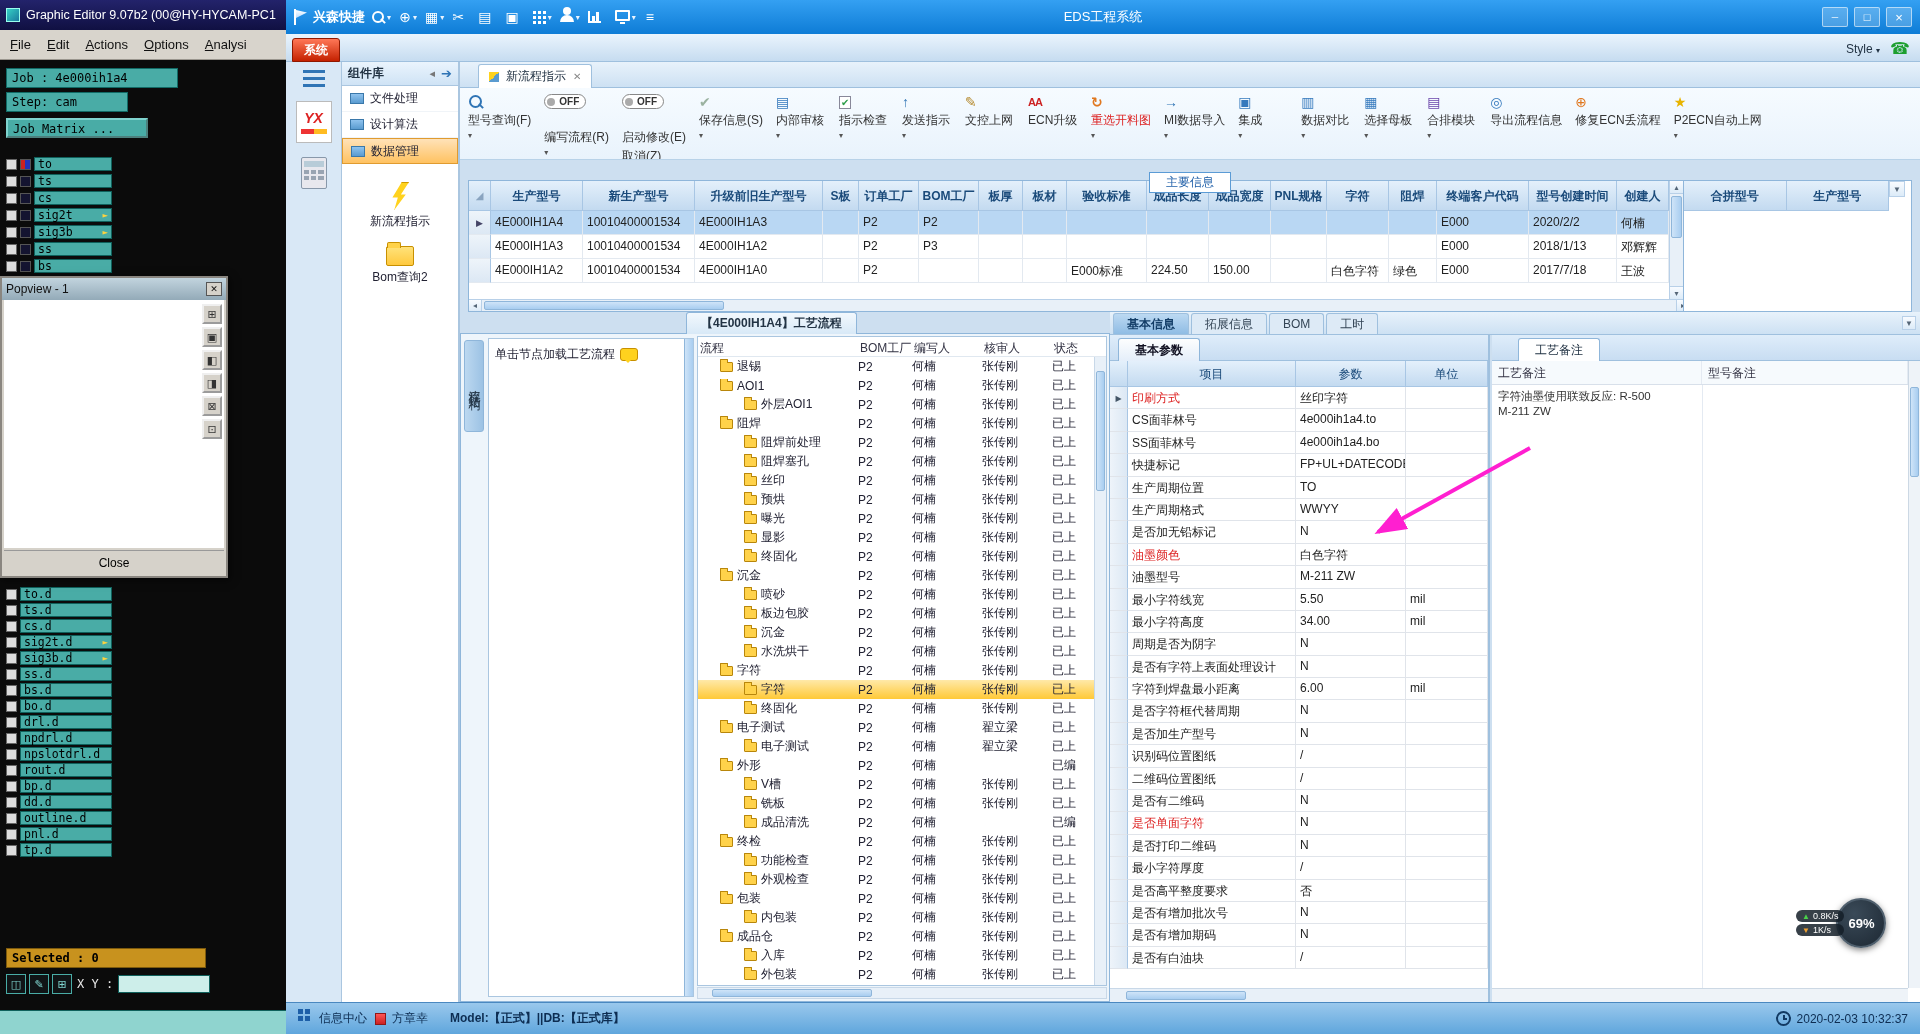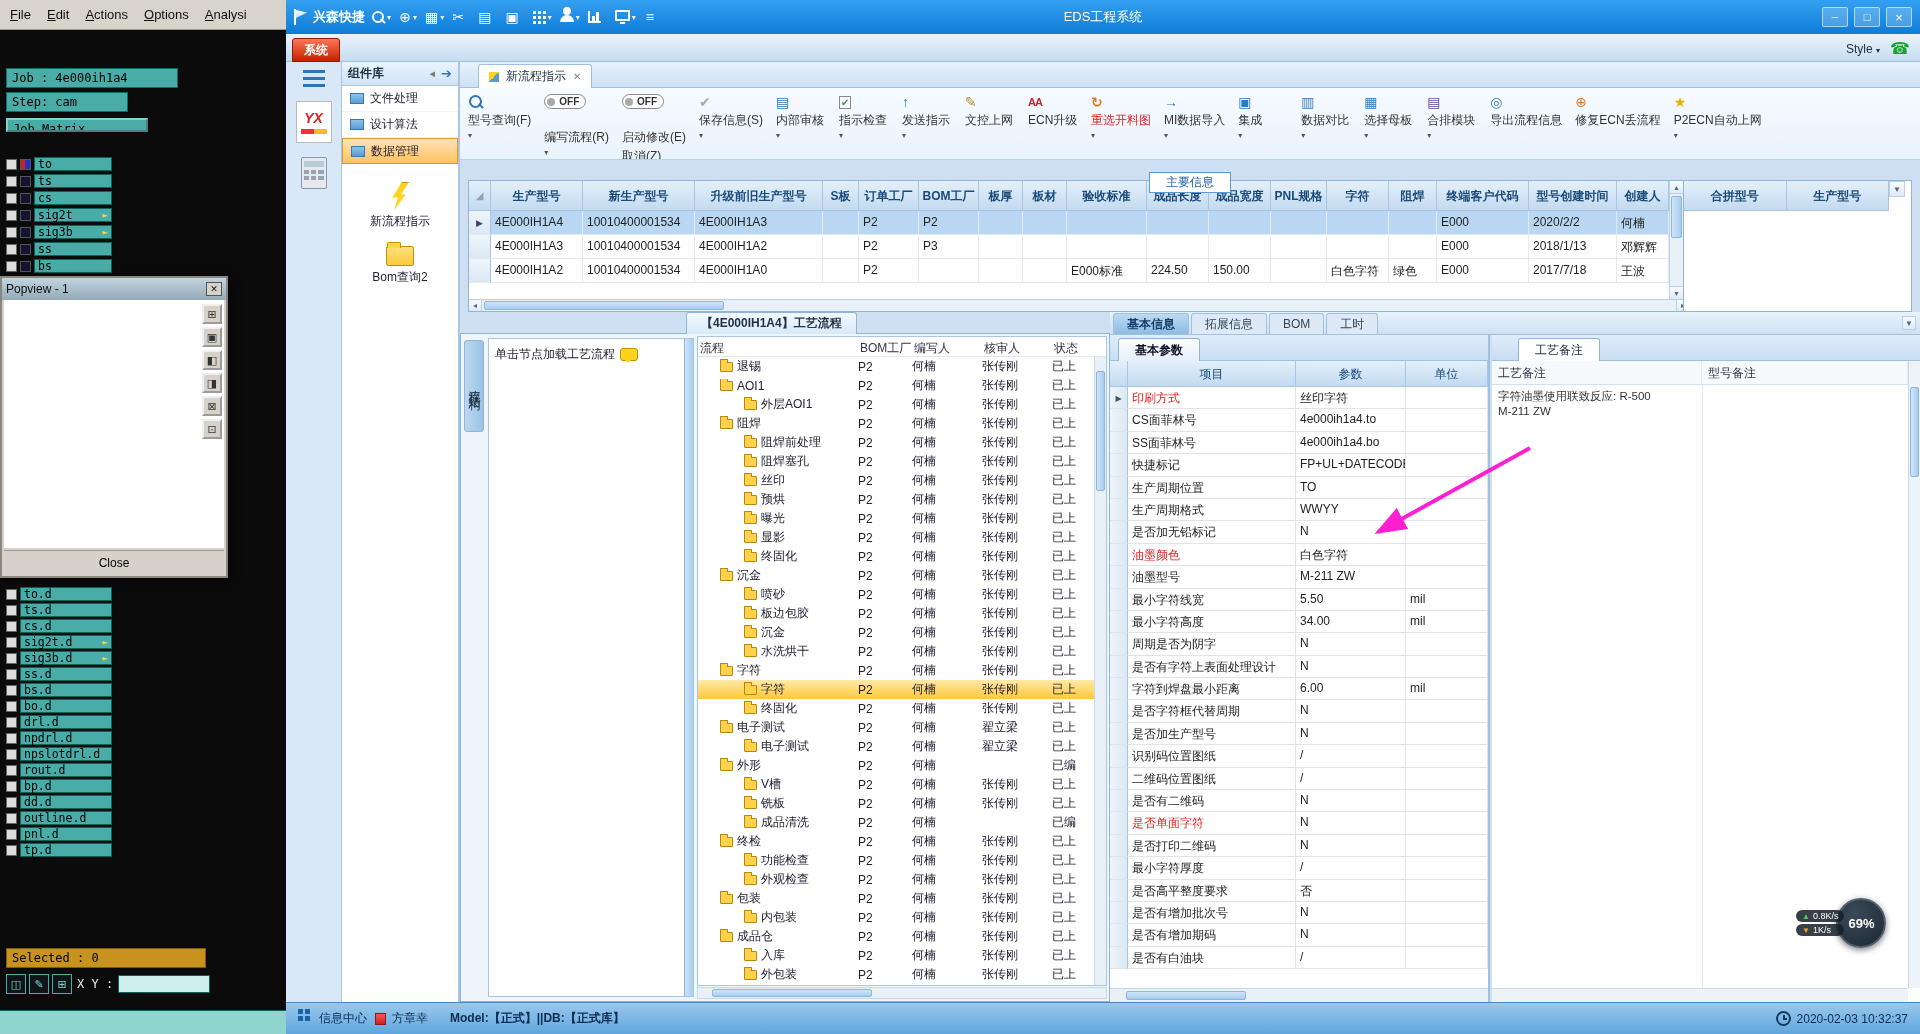--- a/index.html
+++ b/index.html
@@ -14,21 +14,21 @@
 .ge-body{position:absolute;top:60px;left:0;right:0;bottom:0;background:#0b0b0b;}
 .chip{background:#49aca6;border:1px solid #116b66;color:#000;font-family:"DejaVu Sans Mono",monospace;font-size:12px;padding:2px 5px;position:absolute;height:20px;white-space:nowrap;overflow:hidden;}
 .chip.btn{border:2px outset #7fd4cf;}
 .lay-row{position:absolute;display:flex;align-items:center;gap:3px;height:16px;left:6px;}
 .cb{width:11px;height:11px;background:#ddd;border:1px solid #666;flex:none;}
 .sw{width:11px;height:11px;border:1px solid #555;background:#141430;flex:none;}
 .sw.c-rb{background:linear-gradient(90deg,#c22 50%,#23b 50%);}
 .lay-chip{background:#49aca6;border:1px solid #0f615c;color:#000;font-family:"DejaVu Sans Mono",monospace;font-size:11.5px;line-height:12px;padding:0 3px;width:78px;height:14px;display:flex;justify-content:space-between;align-items:center;}
 .lay-arrow{color:#ffd33e;font-size:9px;visibility:hidden;}
 .lay-row.c-arr .lay-arrow{visibility:visible;}
-.sel-chip{position:absolute;left:6px;width:200px;height:20px;background:#c8921e;border:1px solid #7d5a0d;color:#000;font-family:"DejaVu Sans Mono",monospace;padding:2px 5px;}
+.sel-chip{position:absolute;left:6px;width:200px;height:20px;background:#c8921e;border:1px solid #7d5a0d;color:#000;font-family:"DejaVu Sans Mono",monospace;padding:2px 5px;font-weight:bold;}
 .ge-xy{position:absolute;left:6px;display:flex;align-items:center;gap:5px;}
 .ge-tool{width:20px;height:20px;border:1px solid #49aca6;background:#101416;color:#7fd4cf;font-size:11px;display:flex;align-items:center;justify-content:center;}
 .xy-label{color:#e8e8e8;font-family:"DejaVu Sans Mono",monospace;font-size:12px;}
 .xy-input{width:92px;height:18px;background:#cdeeea;border:1px solid #0f615c;}
 .ge-foot{position:absolute;left:0;bottom:0;height:24px;right:0;background:#8fd4cf;border-top:1px solid #0f615c;}
 
 .pv{position:absolute;left:0;top:216px;width:228px;height:302px;background:#d6d2ca;border:2px solid #8a8680;box-shadow:2px 2px 8px rgba(0,0,0,.6);z-index:3;}
 .pv-title{height:22px;background:linear-gradient(#c2d4de,#93aab8);display:flex;align-items:center;justify-content:space-between;padding:0 4px;font-size:12px;color:#111;}
 .pv-x{width:16px;height:14px;background:#d6d2ca;border:1px solid #555;font-size:9px;display:flex;align-items:center;justify-content:center;}
 .pv-body{position:absolute;top:22px;left:2px;right:2px;bottom:28px;background:#fff;}
@@ -234,32 +234,36 @@
 .net-badge{background:rgba(20,30,40,.85);border-radius:7px;color:#fff;font-size:9px;padding:1px 6px;display:flex;align-items:center;gap:3px;white-space:nowrap;}
 .net-badge .up{color:#4ad24a;font-size:8px;}
 .net-badge .dn{color:#f0a030;font-size:8px;}
 .net-circle{width:50px;height:50px;border-radius:50%;background:radial-gradient(circle at 35% 30%,#3a4a58,#1d2833);border:2px solid #50606e;color:#fff;display:flex;align-items:center;justify-content:center;font-size:13px;font-weight:bold;box-shadow:0 2px 6px rgba(0,0,0,.5);}
 .arrow-overlay{position:absolute;left:0;top:0;width:1920px;height:1034px;pointer-events:none;z-index:50;}
 </style>
 </head>
 <body>
 
 <div class="ge">
+  <div class="ge-title">
+    <span class="ge-appicon"></span>
+    <span>Graphic Editor 9.07b2 (00@HY-HYCAM-PC1</span>
+  </div>
   <div class="ge-menu">
 
   <span>File</span>
       <span>Edit</span>
       <span>Actions</span>
       <span>Options</span>
       <span>Analysi</span>
     </div>
   <div class="ge-body">
     <div class="chip" style="left:6px;top:8px;width:172px;">Job : 4e000ih1a4</div>
     <div class="chip" style="left:6px;top:32px;width:122px;">Step: cam</div>
-    <div class="chip btn" style="left:6px;top:58px;width:142px;height:14px;">Job Matrix ...</div>
+    <div class="chip btn" style="left:6px;top:58px;width:142px;height:20px;">Job Matrix ...</div>
 
     <div style="position:absolute;left:0;top:96px;width:286px;">
 
         <div class="lay-row" style="position:relative;margin-bottom:1px;">
           <span class="cb"></span>
           <span class="sw c-rb"></span>
           <span class="lay-chip">
             <span>to</span>
             <span class="lay-arrow">►</span>
           </span>

